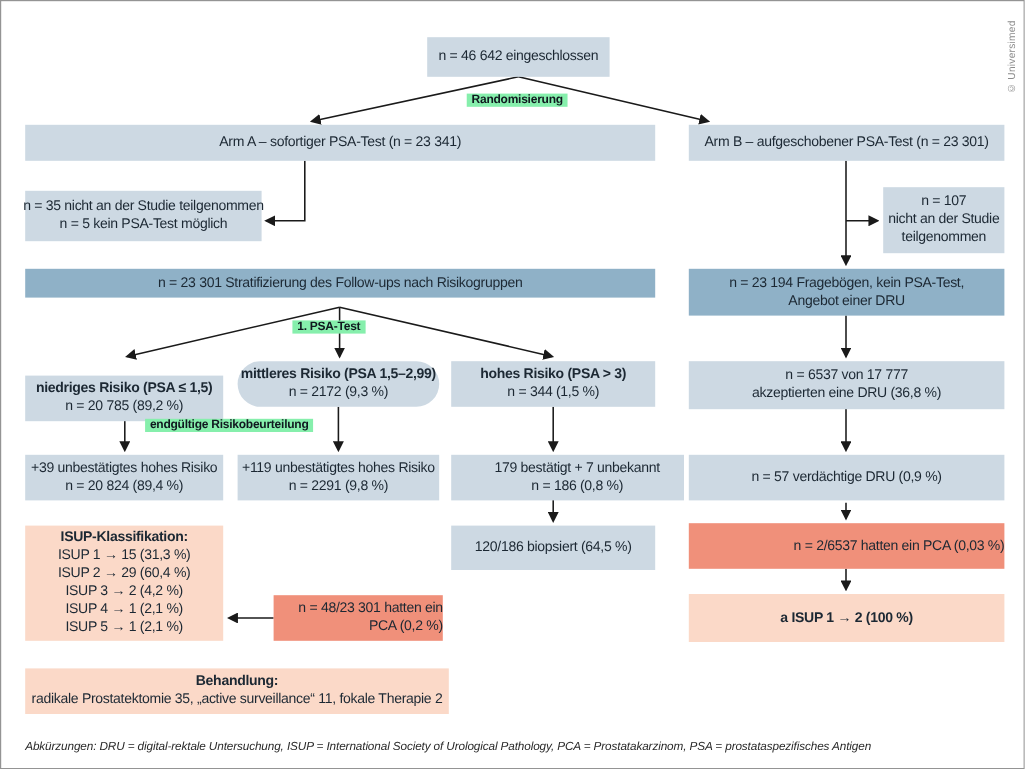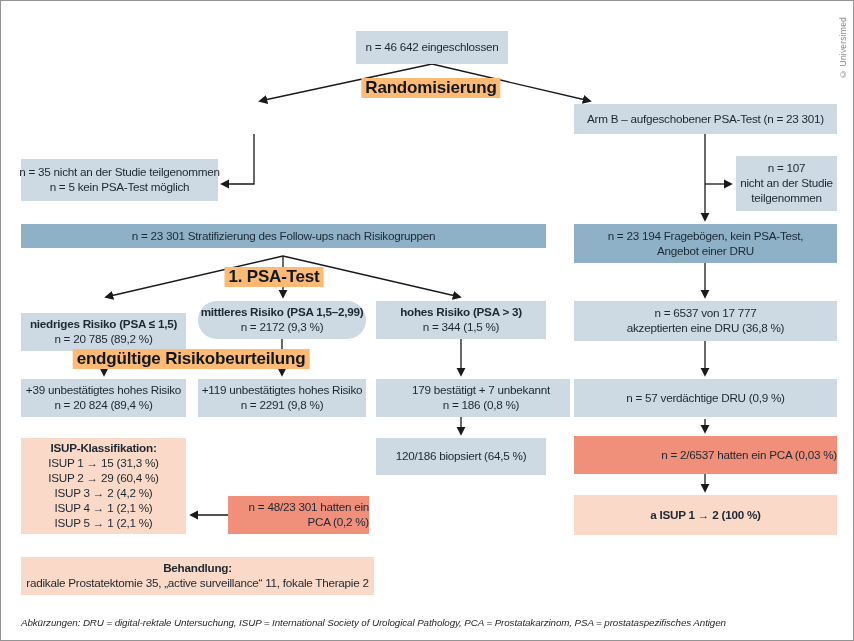--- a/index.html
+++ b/index.html
@@ -24,22 +24,22 @@
     font-size:11.7px;letter-spacing:-0.25px;line-height:1.27;
   }
   .node span{display:block;white-space:nowrap;}
   .blue{background:var(--box-blue-light);}
   .dblue{background:var(--box-blue-dark);}
   .salmon{background:var(--box-salmon);align-items:flex-end;}
   .peach{background:var(--box-peach);}
   .b{font-weight:700;}
   .flabel{
     position:absolute;z-index:3;transform:translateX(-50%);
-    background:#fdba74;padding:0 4px;white-space:nowrap;
-    font-weight:700;font-size:17px;letter-spacing:-0.2px;color:#10181f;
+    background:#86efac;padding:0 4px;white-space:nowrap;
+    font-weight:700;font-size:10px;letter-spacing:-0.2px;color:#10181f;
   }
   .footnote{
     position:absolute;left:20px;top:616px;width:800px;z-index:2;
     font-style:italic;font-size:9.8px;letter-spacing:-0.1px;color:#2a2a2a;
   }
   .copyright{
     position:absolute;right:5px;top:16px;z-index:2;
     writing-mode:vertical-rl;transform:rotate(180deg);
     font-size:8.5px;color:#8b8b8b;letter-spacing:0.2px;white-space:nowrap;
   }
@@ -77,20 +77,23 @@
   </svg>
 
   <div class="flabel" style="left:430px;top:77px;">Randomisierung</div>
   <div class="flabel" style="left:273px;top:266px;">1. PSA-Test</div>
   <div class="flabel" style="left:190px;top:348px;">endgültige Risikobeurteilung</div>
 
   <div class="node blue" style="left:355px;top:30px;width:152px;height:33px;">
     <span>n = 46 642 eingeschlossen</span>
   </div>
 
+  <div class="node blue" style="left:20px;top:103px;width:525px;height:30px;">
+    <span>Arm A – sofortiger PSA-Test (n = 23 341)</span>
+  </div>
 
   <div class="node blue" style="left:573px;top:103px;width:263px;height:30px;">
     <span>Arm B – aufgeschobener PSA-Test (n = 23 301)</span>
   </div>
 
   <div class="node blue" style="left:20px;top:158px;width:197px;height:42px;">
     <span>n = 35 nicht an der Studie teilgenommen</span>
     <span>n = 5 kein PSA-Test möglich</span>
   </div>
 

